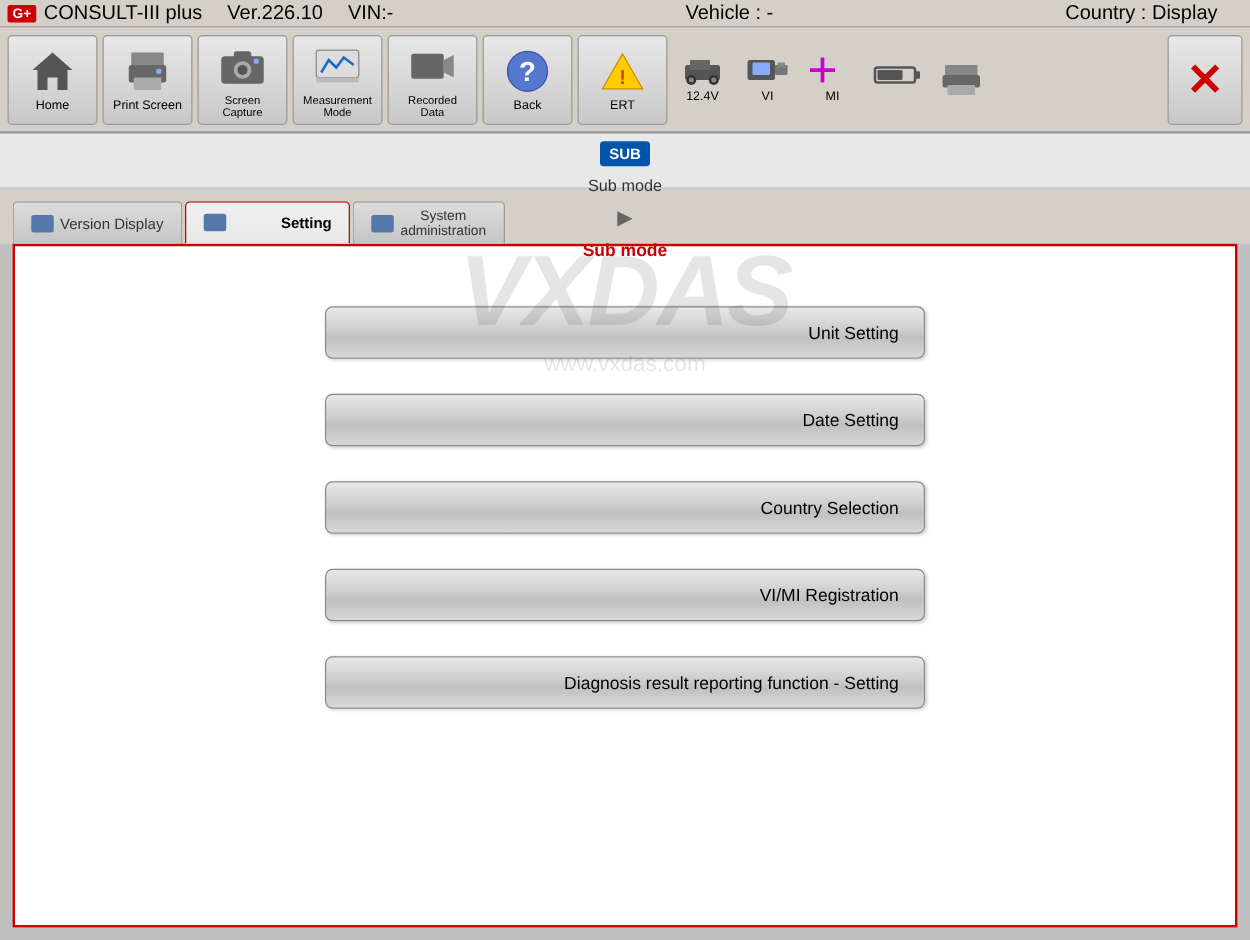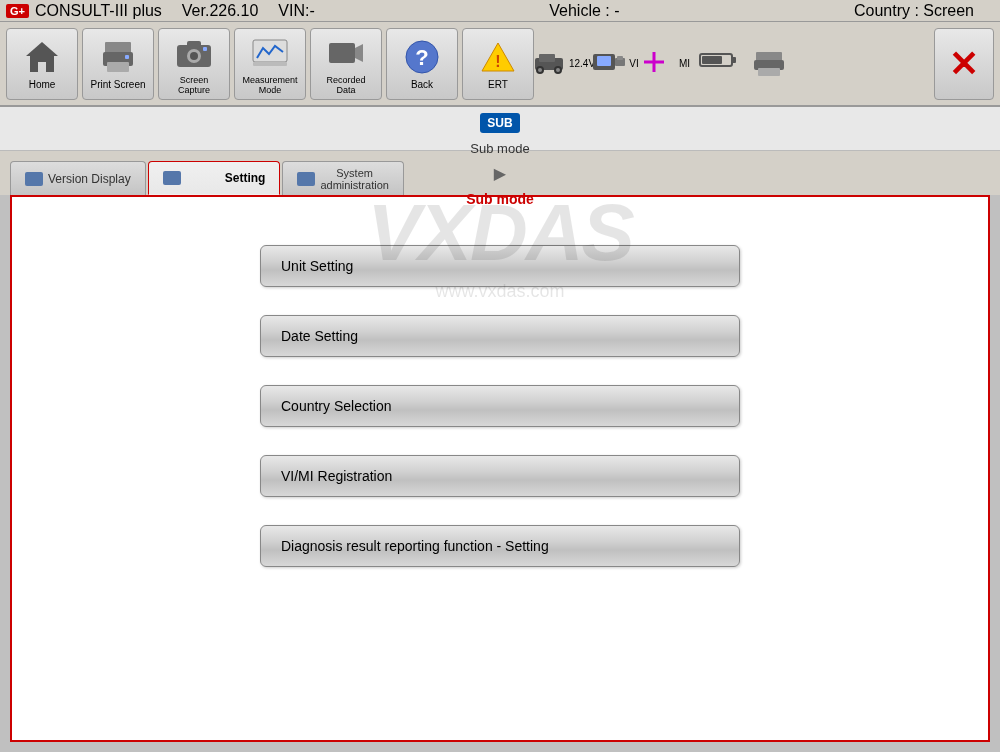--- a/index.html
+++ b/index.html
@@ -61,21 +61,21 @@
     .toolbar-btn .icon-area {
       width: 40px;
       height: 40px;
       display: flex;
       align-items: center;
       justify-content: center;
       margin-bottom: 2px;
     }
     .toolbar-small-btn {
       display: flex;
-      flex-direction: row;
+      flex-direction: column;
       align-items: center;
       justify-content: center;
       width: 48px;
       height: 72px;
       cursor: pointer;
       font-size: 9px;
       text-align: center;
       color: #000;
     }
 
@@ -189,21 +189,21 @@
       display: block;
       width: 100%;
       max-width: 480px;
       margin: 0 auto;
       padding: 12px 20px;
       background: linear-gradient(to bottom, #e8e8e8 0%, #d0d0d0 40%, #c0c0c0 60%, #d8d8d8 100%);
       border: 1px solid #888;
       border-radius: 6px;
       font-size: 14px;
       color: #000;
-      text-align: left;
+      text-align: right;
       cursor: pointer;
       font-family: Arial, sans-serif;
       box-shadow: 1px 1px 3px rgba(0,0,0,0.2);
     }
 
     
     .watermark-container {
       position: relative;
       width: 100%;
       max-width: 480px;
@@ -217,21 +217,21 @@
 <body>
 
 <div id="top-bar">
   <div class="logo">G+</div>
   <span>CONSULT-III plus</span>
   <span>Ver.226.10</span>
   <span>VIN:-</span>
   <span style="flex:1"></span>
   <span>Vehicle : -</span>
   <span style="flex:1"></span>
-  <span>Country : Screen</span>
+  <span>Country : Display</span>
 </div>
 
 <div id="toolbar">
 
 
   <div class="toolbar-btn">
     <div class="icon-area">
       <svg width="36" height="34" viewBox="0 0 36 34">
         <polygon points="18,2 2,16 6,16 6,32 14,32 14,22 22,22 22,32 30,32 30,16 34,16" fill="#555"></polygon>
       </svg>

